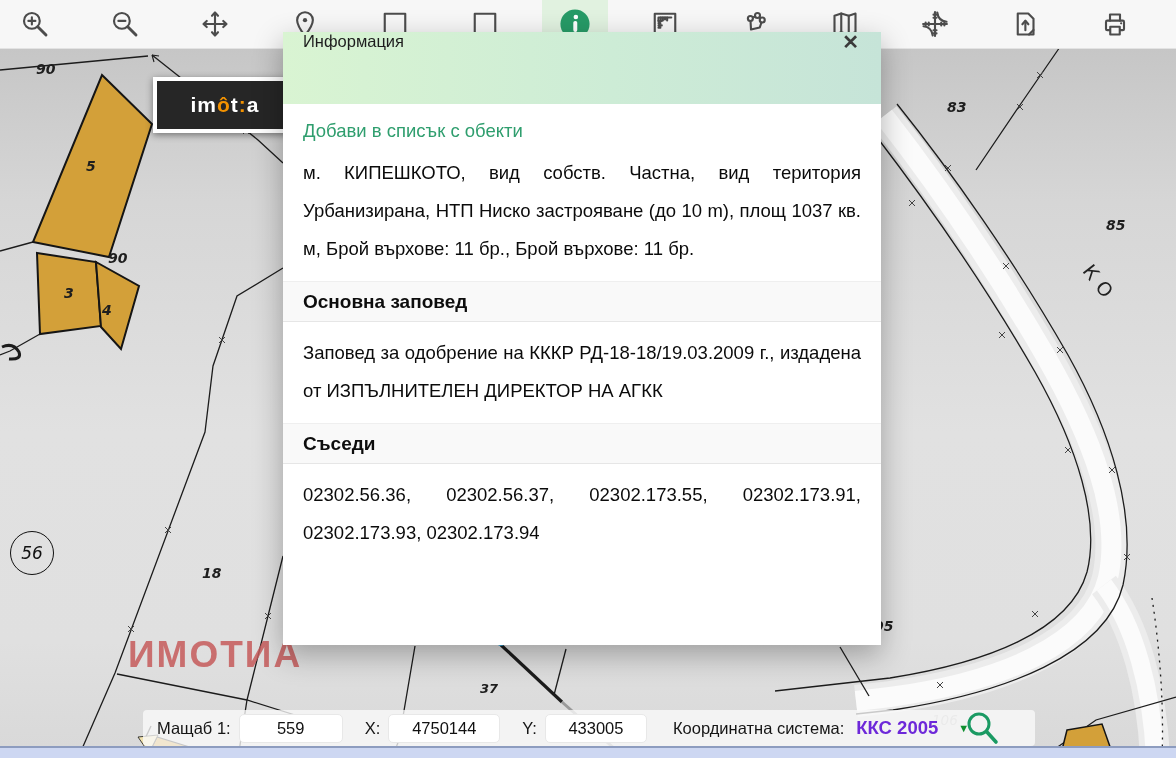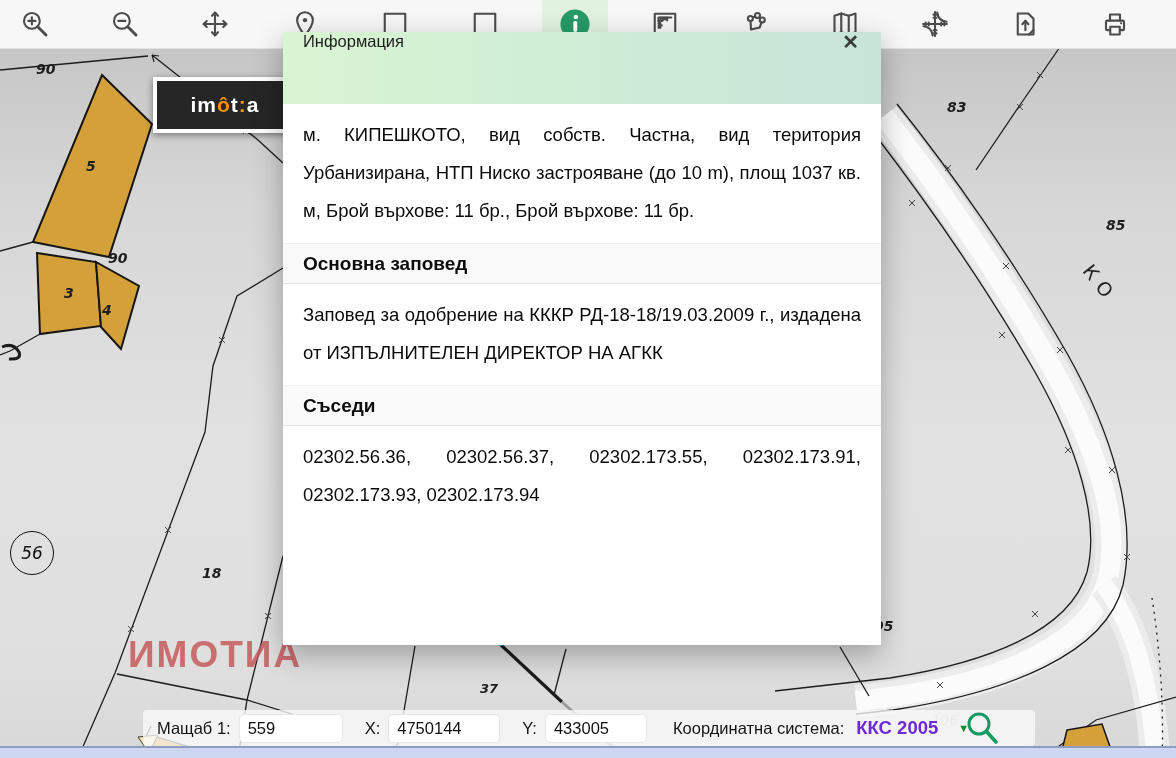--- a/index.html
+++ b/index.html
@@ -49,21 +49,21 @@
           text-decoration:none;cursor:pointer;}
   .para{margin:12px 20px 0 20px;font-size:18.5px;line-height:38px;color:#0b0b0b;
           text-align:justify;}
   .sechead{margin-top:13px;font-weight:bold;font-size:19px;color:#0d0d0d;line-height:23px;}
 
   
   #statusbar{position:absolute;left:143px;top:710px;width:892px;height:36px;z-index:5;
           background:rgba(250,250,250,.78);border-radius:4px;display:flex;align-items:center;
           padding:0 14px;box-sizing:border-box;font-size:16.5px;color:#151515;white-space:nowrap;}
   #statusbar input{height:27px;border:1px solid #e8e8e8;border-radius:5px;background:#fff;
-          padding:0 8px;font-size:16.5px;color:#111;font-family:"Liberation Sans",sans-serif;}
+          padding:0 8px;font-size:16.5px;color:#111;font-family:"Liberation Sans",sans-serif;text-align:center;}
   .sb-gap-s{margin-left:8px;} .sb-gap-m{margin-left:22px;} .sb-gap-l{margin-left:26px;}
   #crsval{font-weight:bold;font-size:18.5px;color:#6d28d9;margin-left:12px;cursor:pointer;}
   #crsarrow{color:#0f8f2f;font-size:11px;margin-left:20px;cursor:pointer;}
   #searchicon{position:absolute;left:963px;top:708px;z-index:6;cursor:pointer;}
 
   
   #bottomstrip{position:absolute;left:0;top:746px;width:1176px;height:12px;z-index:7;
           background:#cdd7f2;border-top:2px solid #8d9cbf;box-sizing:border-box;}
 </style>
 </head>
@@ -301,20 +301,21 @@
   <svg id="searchicon" style="position:absolute;left:963px;top:708px;z-index:6;cursor:pointer" width="38" height="40" viewBox="0 0 38 40">
     <circle cx="16" cy="16" r="10" fill="none" stroke="#1a9a63" stroke-width="3"></circle>
     <line x1="23.5" y1="23.5" x2="33" y2="34" stroke="#1a9a63" stroke-width="3.6" stroke-linecap="round"></line>
   </svg>
 
   <div id="dialog">
     <div id="dlghdr">
       <span id="dlgtitle">Информация</span>
       <span id="dlgclose">✕</span>
     </div>
+    <a id="addlink">Добави в списък с обекти</a>
     <div class="para">м. КИПЕШКОТО, вид собств. Частна, вид територия Урбанизирана, НТП Ниско застрояване (до 10 m), площ 1037 кв. м, Брой върхове: 11 бр., Брой върхове: 11 бр.</div>
     <div class="band sechead">Основна заповед</div>
     <div class="para">Заповед за одобрение на КККР РД-18-18/19.03.2009 г., издадена от ИЗПЪЛНИТЕЛЕН ДИРЕКТОР НА АГКК</div>
     <div class="band sechead">Съседи</div>
     <div class="para">02302.56.36, 02302.56.37, 02302.173.55, 02302.173.91, 02302.173.93, 02302.173.94</div>
   </div>
 
   <div id="bottomstrip"></div>
 </div>
 

